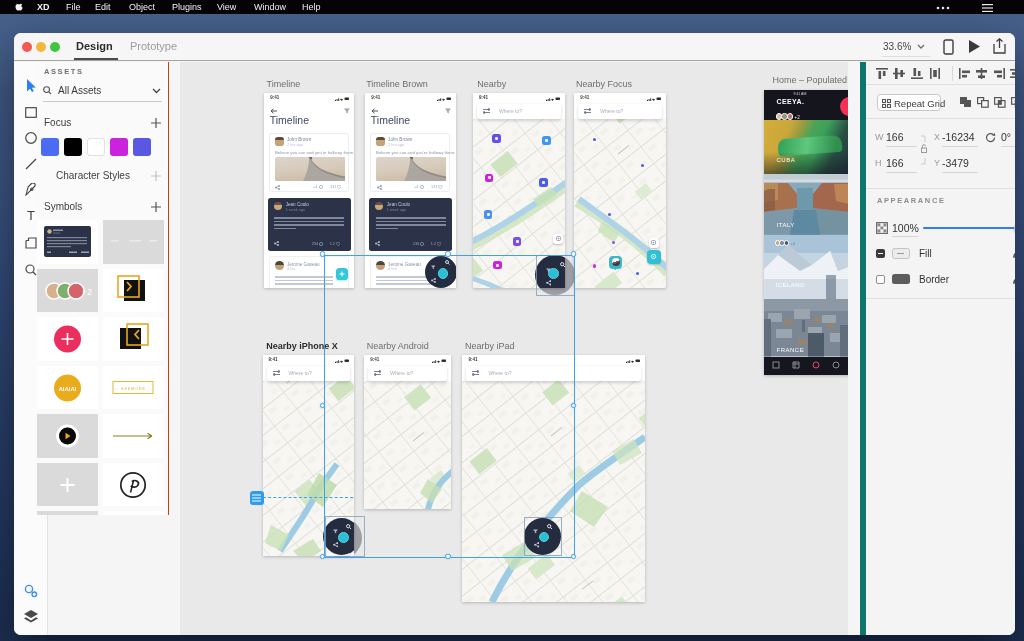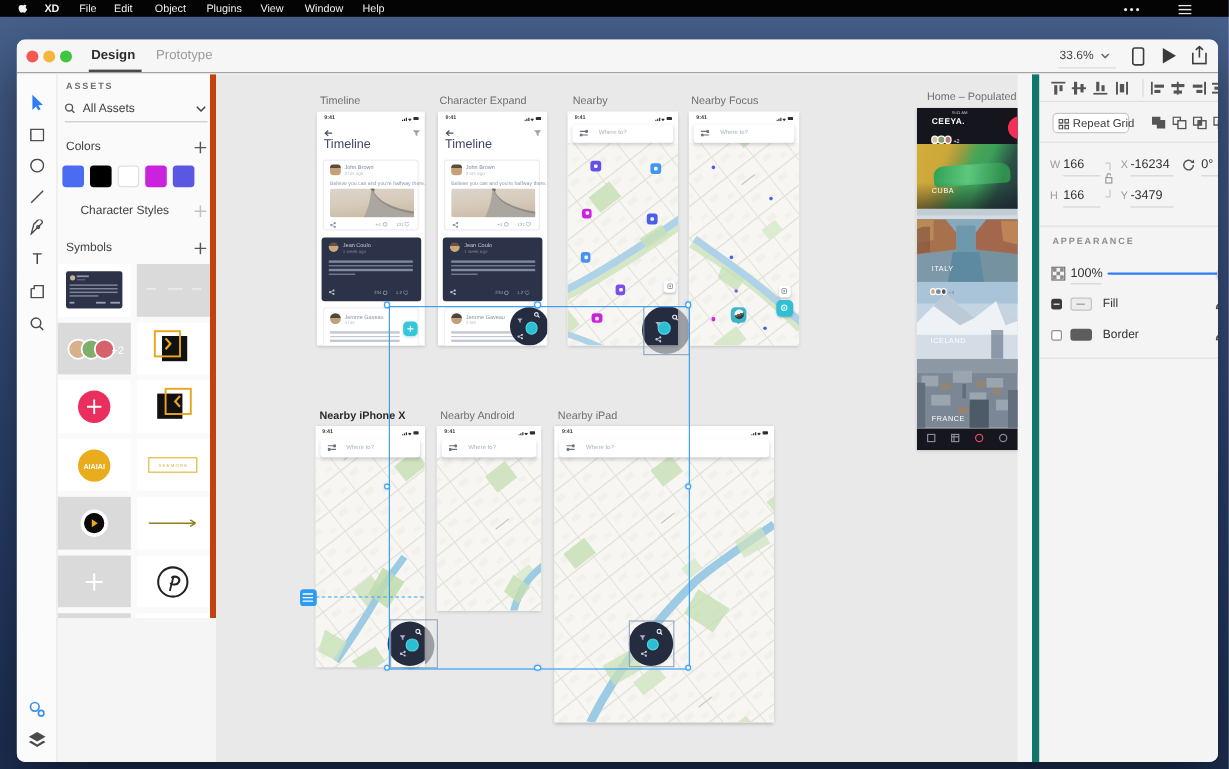--- a/index.html
+++ b/index.html
@@ -6,21 +6,21 @@
 body{background:linear-gradient(180deg,#48628d 0%,#3d5584 30%,#2c4370 60%,#1d3054 100%);position:relative;}
 .abs{position:absolute;}
 
 #menubar{position:absolute;left:0;top:0;width:1024px;height:14px;background:#050505;color:#f5f5f5;font-size:9px;}
 #menubar span{position:absolute;top:1.5px;white-space:nowrap;}
 
 #win{position:absolute;left:14px;top:33px;width:1001px;height:602px;background:#f5f5f5;border-radius:7px;overflow:hidden;box-shadow:0 18px 50px rgba(0,0,0,.5);}
 #titlebar{position:absolute;left:0;top:0;width:100%;height:28px;background:#f6f6f6;border-bottom:1px solid #a3a3a3;}
 .light{position:absolute;top:8.5px;width:10px;height:10px;border-radius:50%;}
 #toolcol{position:absolute;left:0;top:29px;width:34px;height:573px;background:#fbfbfb;border-right:1px solid #e4e4e4;}
-#assets{position:absolute;left:34px;top:29px;width:132px;height:453px;background:#fafafa;border-right:5px solid #c2410c;overflow:hidden;}
+#assets{position:absolute;left:23px;top:29px;width:132px;height:453px;background:#fafafa;border-right:1px solid #c2410c;overflow:hidden;}
 #canvas{position:absolute;left:166px;top:29px;width:668px;height:573px;background:#e9e9e9;overflow:hidden;}
 #rpanel{position:absolute;left:834px;top:29px;width:167px;height:573px;background:#f4f4f4;border-left:6px solid #0f766e;overflow:hidden;margin-left:12px;}
 
 .ab{position:absolute;background:#fff;box-shadow:0 1px 3px rgba(0,0,0,.22);}
 .ablabel{position:absolute;font-size:9px;color:#6e6e6e;white-space:nowrap;}
 .tile{position:absolute;width:61px;height:43.5px;background:#fff;overflow:hidden;}
 .tileg{background:#dadada;}
 .ab{overflow:hidden;}
 .selrect{position:absolute;border:1px solid #3da0f2;}
 .hdl{position:absolute;width:5.6px;height:5.6px;border-radius:50%;background:#fff;border:1.2px solid #3da0f2;box-shadow:0 0 2px rgba(61,160,242,.4);}
@@ -143,21 +143,21 @@
     <div class="abs" style="left:7px;top:5px;font-size:7.5px;letter-spacing:1.6px;color:#6f6f6f;font-weight:bold;">ASSETS</div>
     <svg class="abs" style="left:6px;top:24px" width="9" height="9" viewBox="0 0 9 9">
         <circle cx="3.6" cy="3.6" r="2.9" fill="none" stroke="#555" stroke-width="1.1"></circle>
         <path d="M5.8 5.8L8 8" stroke="#555" stroke-width="1.1"></path>
       </svg>
     <div class="abs" style="left:21px;top:23px;font-size:10px;color:#3a3a3a;">All Assets</div>
     <svg class="abs" style="left:115px;top:26px" width="9" height="6" viewBox="0 0 9 6">
         <path fill="none" stroke="#444" stroke-width="1.3" d="M1 1l3.5 3.5L8 1"></path>
       </svg>
     <div class="abs" style="left:6px;top:39px;width:119px;height:1px;background:#c9c9c9;"></div>
-    <div class="abs" style="left:7px;top:55px;font-size:10px;color:#414141;">Colors</div>
+    <div class="abs" style="left:7px;top:55px;font-size:10px;color:#414141;">Focus</div>
     <svg class="abs" style="left:114px;top:56px" width="10" height="10" viewBox="0 0 10 10">
         <path d="M5 0v10M0 5h10" stroke="#555" stroke-width="1.2"></path>
       </svg>
     <div class="abs" style="left:4px;top:76px;width:18px;height:18px;border-radius:3px;background:#4b6cf2;"></div>
     <div class="abs" style="left:27px;top:76px;width:18px;height:18px;border-radius:3px;background:#000;"></div>
     <div class="abs" style="left:50px;top:76px;width:18px;height:18px;border-radius:3px;background:#fff;border:1px solid #e0e0e0;"></div>
     <div class="abs" style="left:73px;top:76px;width:18px;height:18px;border-radius:3px;background:#cb22dd;"></div>
     <div class="abs" style="left:96px;top:76px;width:18px;height:18px;border-radius:3px;background:#5a58e2;"></div>
     <div class="abs" style="left:7px;top:108px;font-size:10px;color:#414141;margin-left:12px;">Character Styles</div>
     <svg class="abs" style="left:114px;top:109px" width="10" height="10" viewBox="0 0 10 10">
@@ -309,21 +309,21 @@
               <line x1="160" y1="300" x2="174" y2="300"></line>
         </g>
       </g>
 
     </g>
   </defs>
     </svg>
   <div id="canvas">
 
     <div class="ablabel" style="left:86.6px;top:16.5px;">Timeline</div>
-    <div class="ablabel" style="left:186.2px;top:16.5px;">Character Expand</div>
+    <div class="ablabel" style="left:186.2px;top:16.5px;">Timeline Brown</div>
     <div class="ablabel" style="left:297.3px;top:16.5px;">Nearby</div>
     <div class="ablabel" style="left:396px;top:16.5px;">Nearby Focus</div>
     <div class="ablabel" style="left:592.5px;top:13px;">Home – Populated</div>
     <div class="ablabel" style="left:86.3px;top:278.5px;color:#2b2b2b;font-weight:bold;">Nearby iPhone X</div>
     <div class="ablabel" style="left:186.8px;top:278.5px;">Nearby Android</div>
     <div class="ablabel" style="left:284.9px;top:278.5px;">Nearby iPad</div>
 
     <div class="fcirc" style="left:354.9px;top:192.9px;"></div>
     <div class="fcirc" style="left:142px;top:456px;"></div>
 

